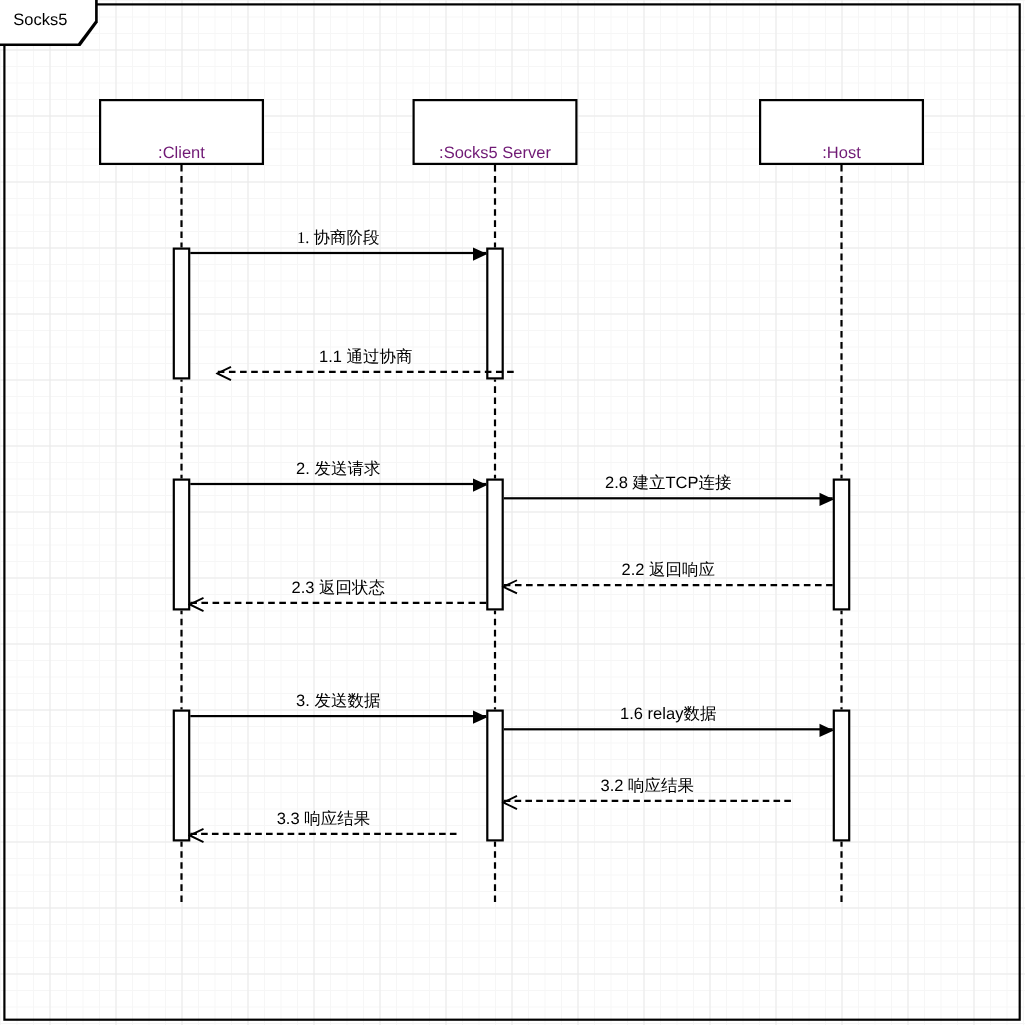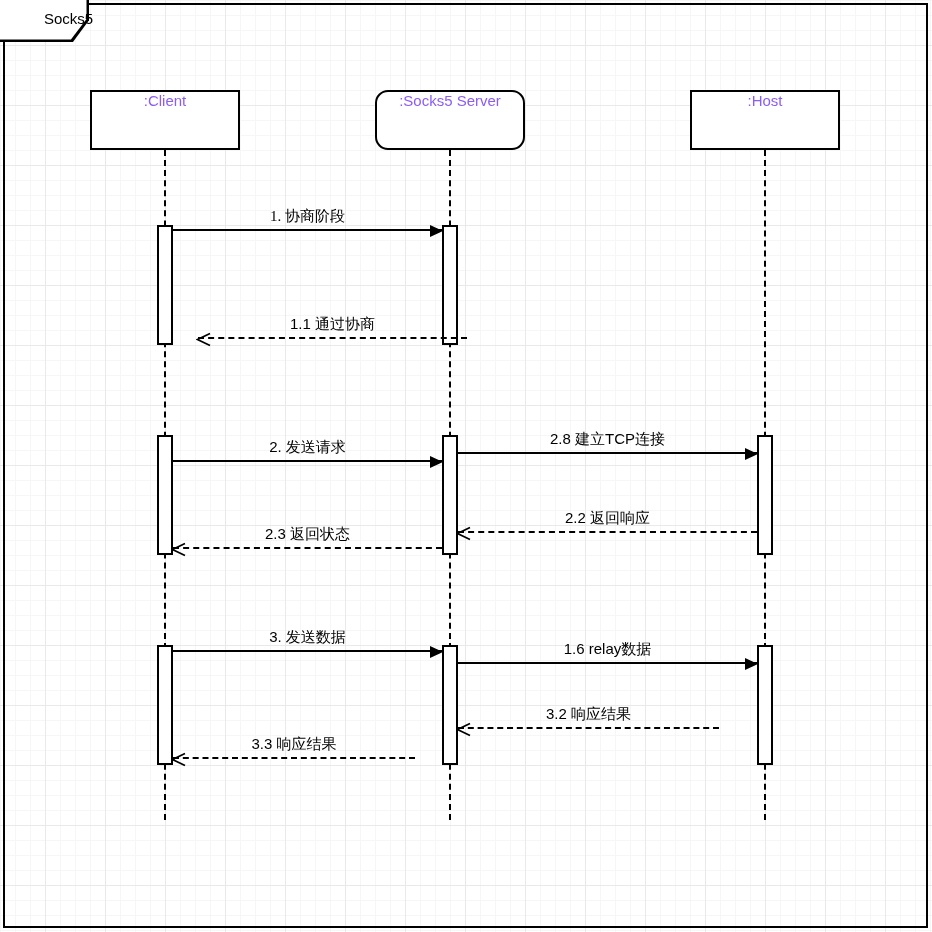--- a/index.html
+++ b/index.html
@@ -29,28 +29,28 @@
   .frame-label .shape-outer {
     position:absolute; left:0; top:0; width:89px; height:42px; background:#000;
     clip-path: polygon(0 0, 100% 0, 100% 48%, 82% 100%, 0 100%);
   }
   .frame-label .shape-inner {
     position:absolute; left:0; top:0; width:86.5px; height:39.5px; background:#fff;
     clip-path: polygon(0 0, 100% 0, 100% 48%, 82% 100%, 0 100%);
   }
   .frame-label .frame-title {
     position:absolute; left:12px; top:0; height:38px; line-height:38px;
-    font-size:15px; color:#000; white-space:nowrap;margin-left:32px;
+    font-size:15px; color:#000; white-space:nowrap;
   }
 
   .actor-head {
     position:absolute; top:90px; width:150px; height:60px;
     box-sizing:border-box; background:#fff; border:2px solid #000;
-    display:flex; align-items:flex-start; justify-content:center;
-    font-size:15px; color:#8b5cf6; z-index:2; white-space:nowrap;
+    display:flex; align-items:flex-end; justify-content:center;
+    font-size:15px; color:#701a75; z-index:2; white-space:nowrap;
   }
 
   .lifeline {
     position:absolute; top:150px; height:670px; width:0;
     border-left:2px dashed #000; z-index:1;
   }
 
   .activation {
     position:absolute; width:16px; height:120px; box-sizing:border-box;
     background:#fff; border:2px solid #000; z-index:3;
@@ -85,21 +85,21 @@
     <div class="frame-title">Socks5</div>
   </div>
 
   <div class="lifeline" style="left:164px;"></div>
   <div class="lifeline" style="left:449px;"></div>
   <div class="lifeline" style="left:764px;"></div>
 
   <div class="actor-head" style="left:90px;">
     <span>:Client</span>
   </div>
-  <div class="actor-head" style="left:375px;border-radius:13px;">
+  <div class="actor-head" style="left:375px;">
     <span>:Socks5 Server</span>
   </div>
   <div class="actor-head" style="left:690px;">
     <span>:Host</span>
   </div>
 
   <div class="activation" style="left:157px; top:225px;"></div>
   <div class="activation" style="left:442px; top:225px;"></div>
 
   <div class="activation" style="left:157px; top:435px;"></div>
@@ -119,21 +119,21 @@
   <div class="message dashed" style="left:173px; top:315px; width:269px;margin-left:25px;">
     <div class="msg-label">1.1 通过协商</div>
     <div class="msg-line"></div>
     <span class="ah-left">
       <svg width="15" height="15" viewBox="0 0 15 15">
           <path d="M14 1.5 L1.5 7.5 L14 13.5" fill="none" stroke="#000" stroke-width="1.7"></path>
         </svg>
     </span>
   </div>
 
-  <div class="message solid" style="left:173px; top:438px; width:269px;">
+  <div class="message solid" style="left:173px; top:417px; width:269px;">
     <div class="msg-label">2. 发送请求</div>
     <div class="msg-line"></div>
     <span class="ah-right"></span>
   </div>
 
   <div class="message solid" style="left:458px; top:430px; width:299px;">
     <div class="msg-label">2.8 建立TCP连接</div>
     <div class="msg-line"></div>
     <span class="ah-right"></span>
   </div>

